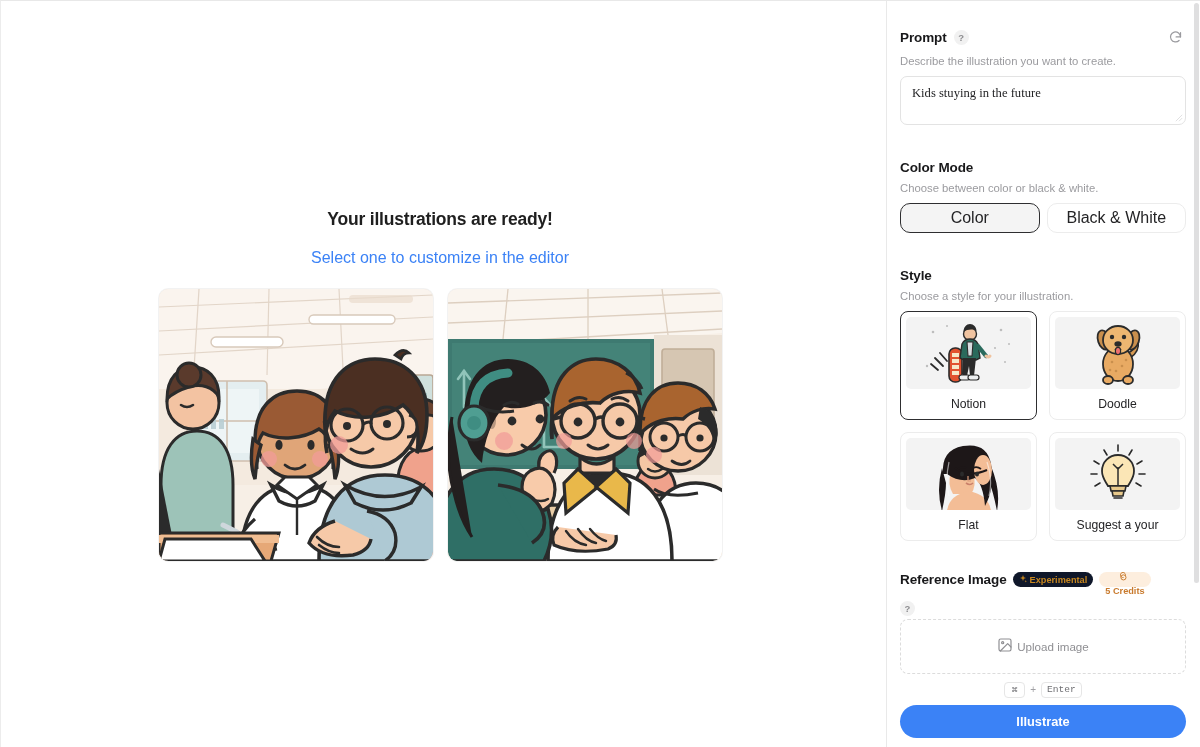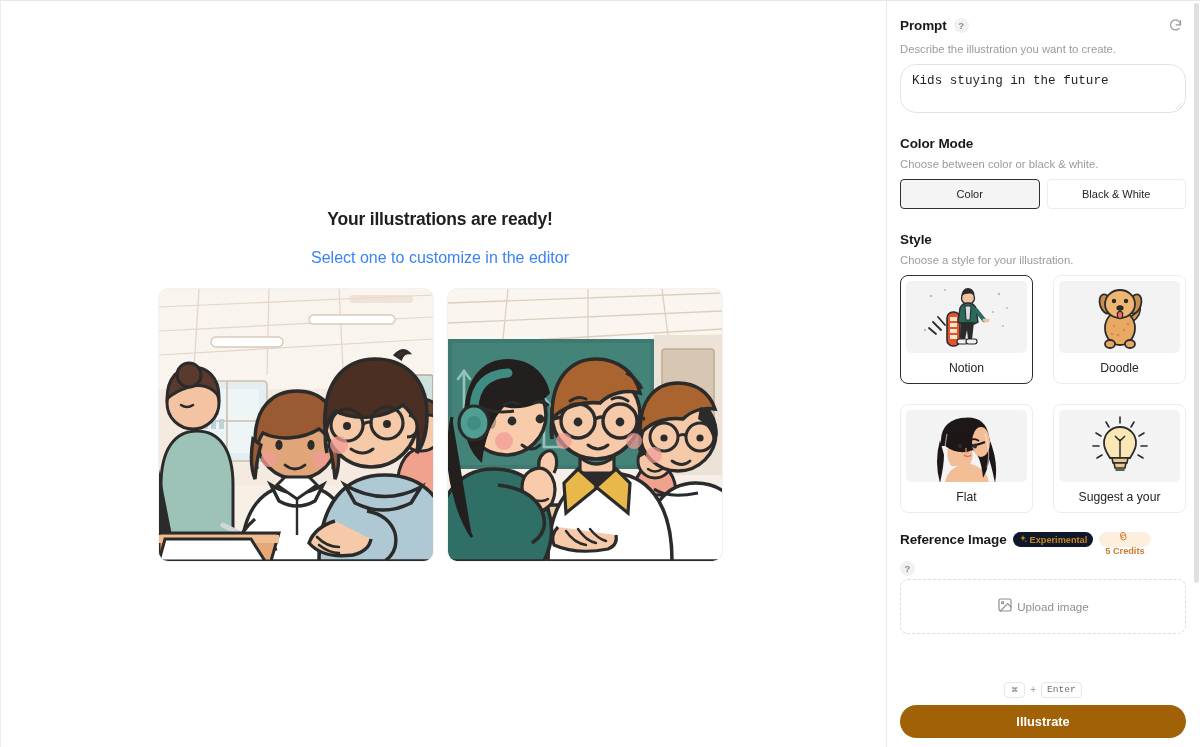--- a/index.html
+++ b/index.html
@@ -91,20 +91,21 @@
     overflow: hidden;
   }
 
   .sec { margin-bottom: 0; }
 
   .sec-head {
     display: flex;
     align-items: center;
     gap: 7px;
     margin-bottom: 6px;
+    margin-top: 12px;
   }
 
   .sec-title {
     font-size: 13.5px;
     font-weight: 700;
     color: #18181a;
     letter-spacing: -0.1px;
   }
 
   .help-dot {
@@ -135,24 +136,24 @@
     font-size: 11.3px;
     color: #9b9b9f;
     line-height: 15px;
     margin-bottom: 7px;
   }
 
   .prompt-box {
     width: 100%;
     height: 49px;
     border: 1px solid #e3e3e3;
-    border-radius: 16px;
+    border-radius: 7px;
     background: #fff;
     padding: 8px 11px;
-    font-family: Liberation Mono, monospace;
+    font-family: Liberation Serif, serif;
     font-size: 12.6px;
     color: #242426;
     resize: none;
     outline: none;
     line-height: 17px;
     display: block;
   }
 
   .prompt-wrap { position: relative; }
   .resize-grip {
@@ -167,42 +168,42 @@
   .gap-md { height: 19px; }
 
   
   .seg {
     display: flex;
     gap: 7px;
   }
   .seg-btn {
     flex: 1 1 0;
     height: 30px;
-    border-radius: 4px;
-    font-size: 11px;
+    border-radius: 10px;
+    font-size: 16px;
     color: #242426;
     display: flex;
     align-items: center;
     justify-content: center;
     cursor: pointer;
     background: #fff;
     border: 1px solid #ececec;
     user-select: none;
   }
   .seg-btn.on {
     background: #f4f4f4;
     border: 1.6px solid #2e2e30;
     font-weight: 400;
   }
 
   
   .style-grid {
     display: grid;
     grid-template-columns: 1fr 1fr;
-    gap: 20px;
+    gap: 12px;
   }
   .style-card {
     border: 1px solid #ececec;
     border-radius: 8px;
     background: #fff;
     padding: 5px 5px 0 5px;
     cursor: pointer;
     display: flex;
     flex-direction: column;
     align-items: center;
@@ -324,21 +325,21 @@
   }
   .kbd-plus {
     font-size: 10px;
     color: #a0a0a4;
   }
 
   .illustrate-btn {
     width: 100%;
     height: 36px;
     border-radius: 18px;
-    background: #a16207;
+    background: #3b82f6;
     color: #ffffff;
     font-size: 12.8px;
     font-weight: 700;
     border: none;
     cursor: pointer;
     font-family: "Liberation Sans", sans-serif;
     display: flex;
     align-items: center;
     justify-content: center;
   }

